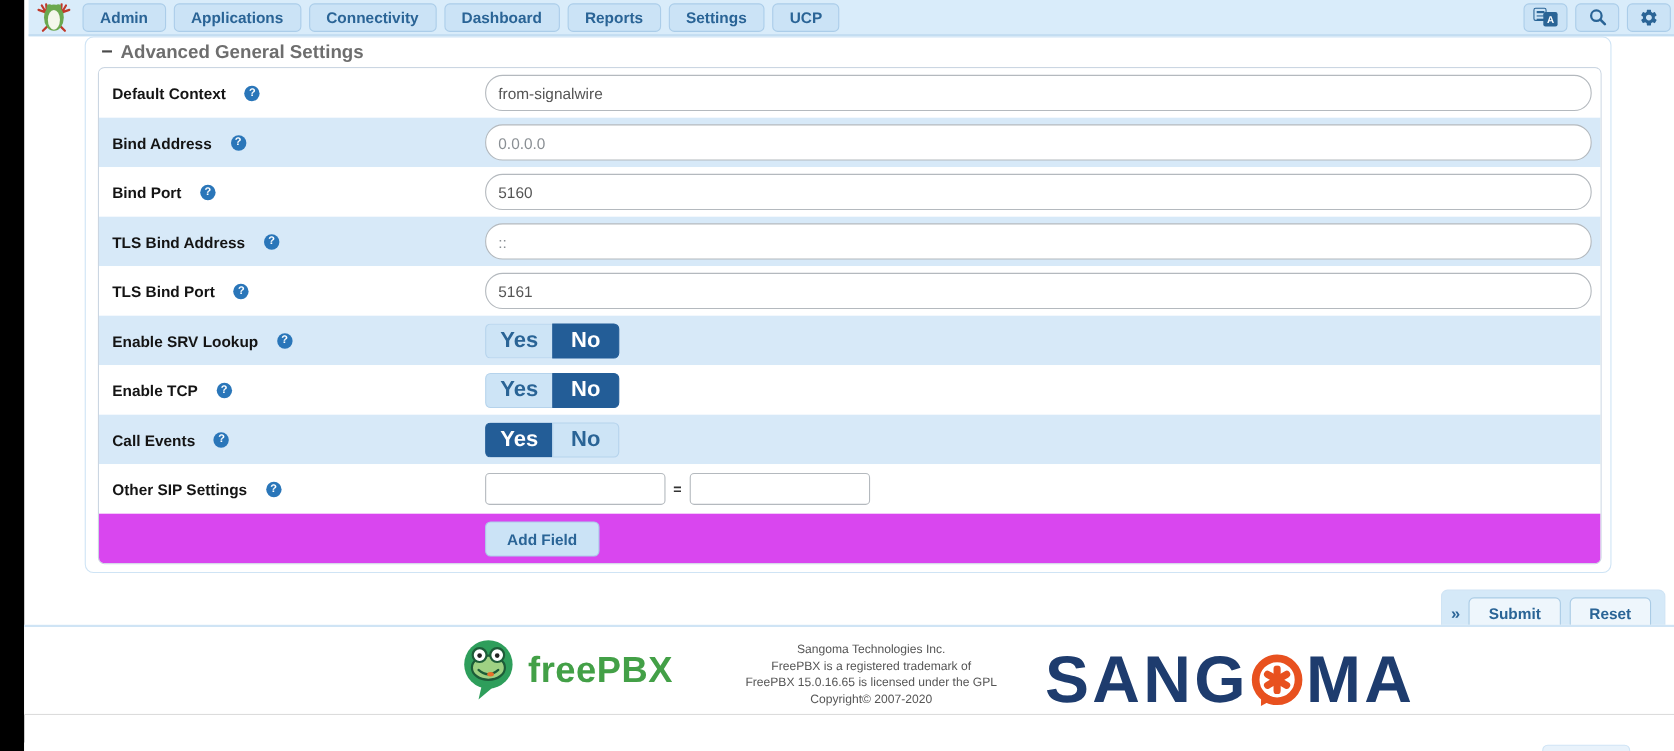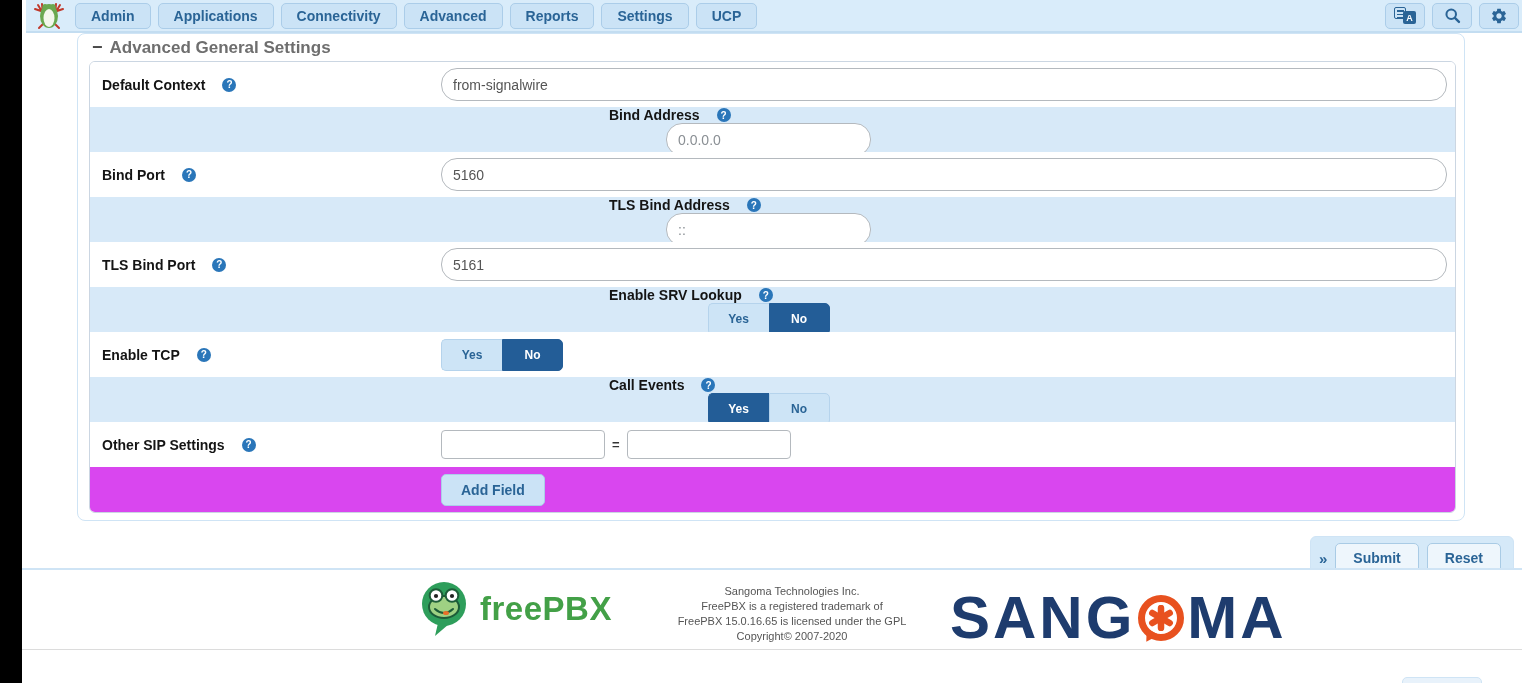--- a/index.html
+++ b/index.html
@@ -48,21 +48,21 @@
     position:absolute; left:14px; top:3px; font-size:17px; font-weight:bold; color:#6e6e6e;
     display:flex; align-items:center; gap:7px; cursor:pointer;
   }
   .collapse-glyph { font-weight:bold; color:#4a4a4a; font-size:18px; }
   .inner-panel {
     position:absolute; left:11px; right:8px; top:27px; bottom:7px;
     border:1px solid #cbd6e2; border-radius:6px; background:#fff; overflow:hidden;
     display:flex; flex-direction:column;
   }
   .row { display:flex; align-items:center; height:45px; flex:0 0 auto; background:#fff; }
-  .row.alt { background:#d7e9f8;flex-direction:column; }
+  .row.alt { background:#d7e9f8; }
   .row-label {
     width:351px; flex:0 0 auto; padding-left:12px;
     font-size:14px; font-weight:bold; color:#141414;
     display:flex; align-items:center; gap:17px;
   }
   .help {
     width:14px; height:14px; border-radius:50%; background:#2a76b9; color:#fff;
     font-size:10px; font-weight:bold; display:inline-flex; align-items:center; justify-content:center;
     cursor:pointer; flex:0 0 auto;
   }
@@ -75,21 +75,21 @@
   .text-input::placeholder { color:#8a8f94; }
   .pair-input {
     width:164px; height:29px; border:1px solid #b4b9be; border-radius:4px;
     padding:0 8px; font-size:13px; color:#555; background:#fff; outline:none;
     font-family:"Liberation Sans", sans-serif;
   }
   .eq { margin:0 7px; font-size:13px; font-weight:bold; color:#333; }
   .toggle { display:flex; }
   .toggle-btn {
     width:61px; height:32px; display:flex; align-items:center; justify-content:center;
-    font-size:12px; font-weight:bold; cursor:pointer; border:1px solid #b5d3ec;
+    font-size:20px; font-weight:bold; cursor:pointer; border:1px solid #b5d3ec;
     background:#cde4f6; color:#2a6496; font-family:"Liberation Sans", sans-serif;
   }
   .toggle-btn.sel { background:#235d97; color:#fff; border-color:#235d97; }
   .toggle-btn.left  { border-radius:5px 0 0 5px; border-right:none; }
   .toggle-btn.right { border-radius:0 5px 5px 0; }
   .addfield-block { flex:1; display:flex; align-items:center; padding-left:351px; background:#d946ef; }
   .btn-light {
     height:32px; padding:0 19px; background:#cbe3f6; border:1px solid #abcde9;
     border-radius:5px; color:#2a6496; font-weight:bold; font-size:14px; cursor:pointer;
     font-family:"Liberation Sans", sans-serif;
@@ -152,21 +152,21 @@
         </g>
         <ellipse cx="18" cy="15" rx="9" ry="12" fill="#6aa84f"></ellipse>
         <ellipse cx="18" cy="17" rx="5.5" ry="9" fill="#f3f7ec"></ellipse>
         <circle cx="14" cy="5.5" r="2.6" fill="#6aa84f"></circle>
         <circle cx="22" cy="5.5" r="2.6" fill="#6aa84f"></circle>
       </svg>
     </div>
     <div class="nav-tab">Admin</div>
     <div class="nav-tab">Applications</div>
     <div class="nav-tab">Connectivity</div>
-    <div class="nav-tab">Advanced</div>
+    <div class="nav-tab">Dashboard</div>
     <div class="nav-tab">Reports</div>
     <div class="nav-tab">Settings</div>
     <div class="nav-tab">UCP</div>
     <div class="nav-right">
       <div class="icon-btn">
         <span class="lang-ico">
           <span class="back">
               <i></i>
               <i></i>
               <i></i>

